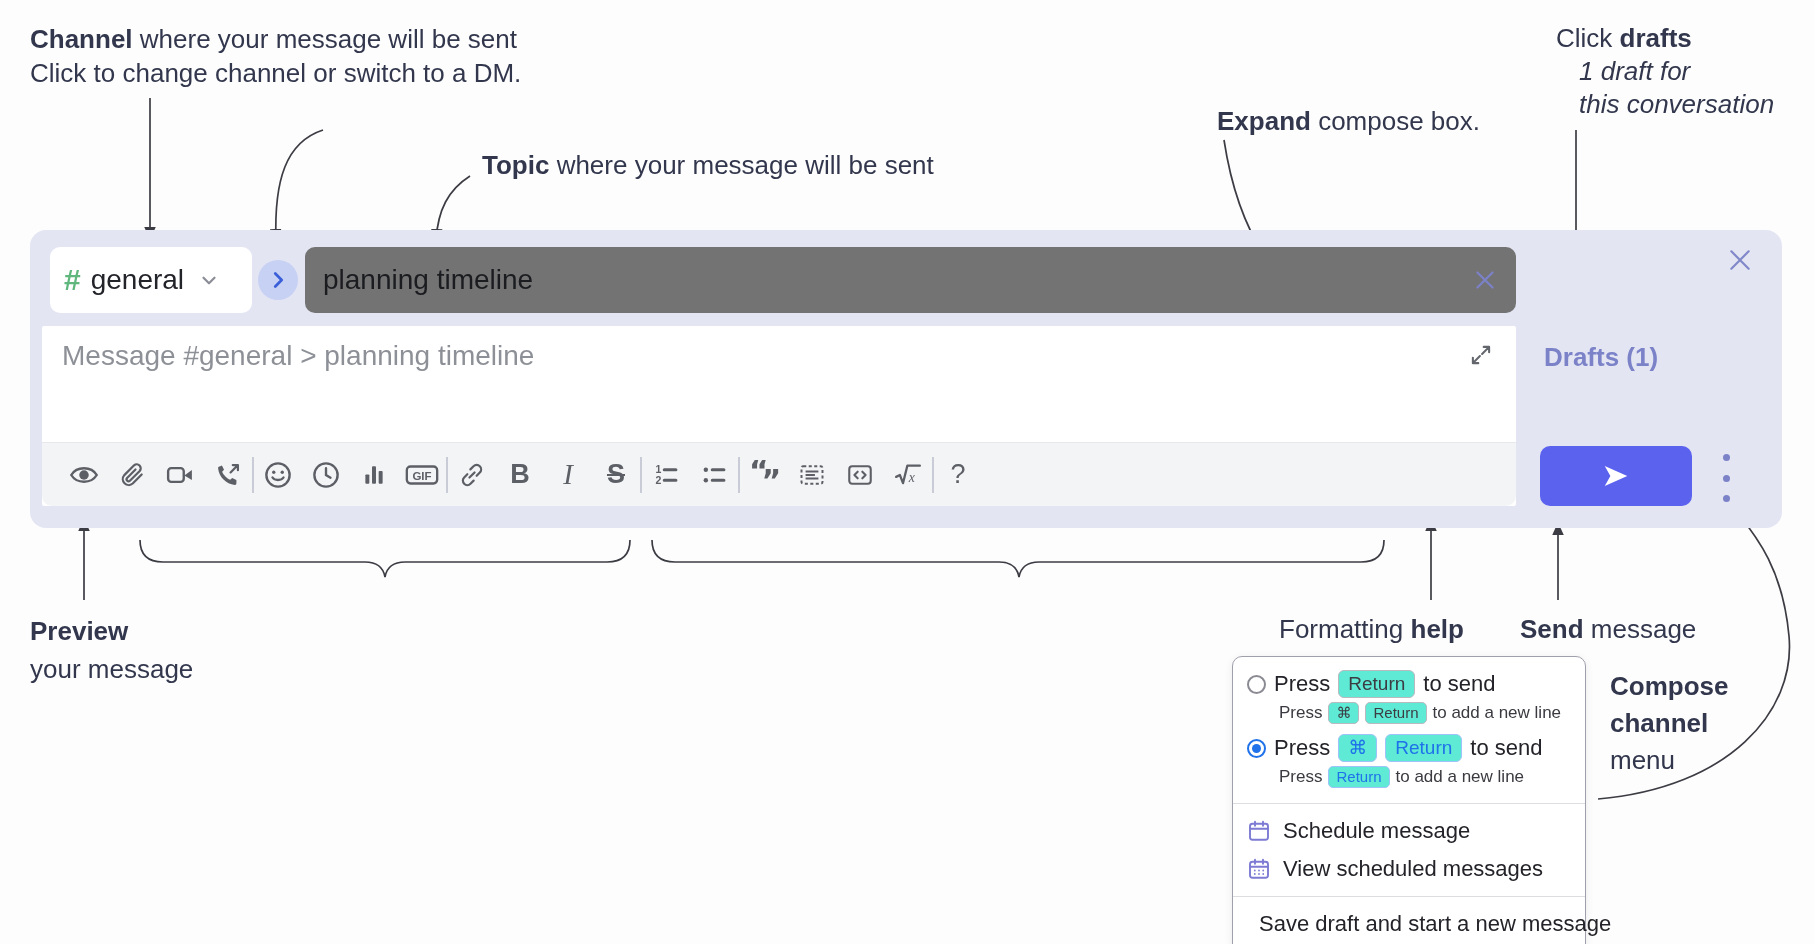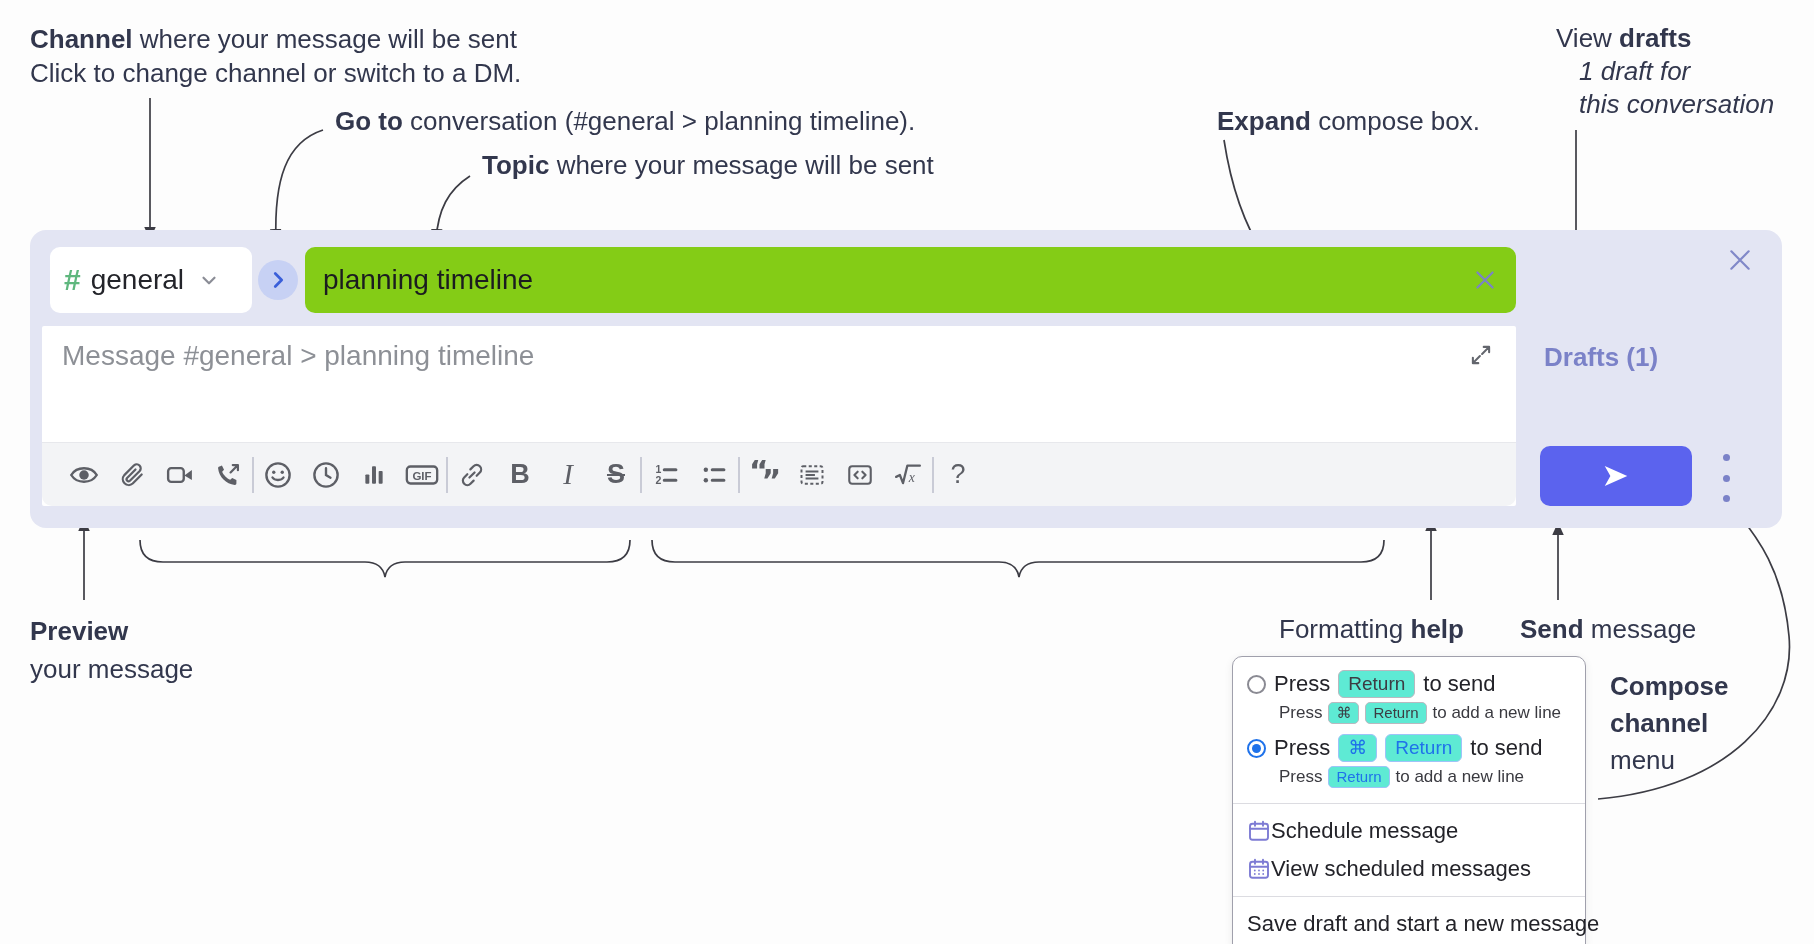--- a/index.html
+++ b/index.html
@@ -16,21 +16,21 @@
   
   .composer{position:absolute;left:30px;top:230px;width:1752px;height:298px;
     background:var(--lavender,#e3e5f3);border-radius:16px;}
   .chip{position:absolute;left:20px;top:17px;width:202px;height:66px;background:#fff;
     border-radius:10px;display:flex;align-items:center;padding:0 14px;box-sizing:border-box;
     font-size:28px;color:#23242a;}
   .chip .hash{color:var(--green_hash,#5fb77e);font-weight:700;margin-right:10px;font-size:30px;}
   .chip .chev{margin-left:14px;display:flex;}
   .goto{position:absolute;left:228px;top:30px;width:40px;height:40px;border-radius:50%;
     background:#c7d1f4;display:flex;align-items:center;justify-content:center;}
-  .topic{position:absolute;left:275px;top:17px;width:1211px;height:66px;background:#84cc16;
+  .topic{position:absolute;left:275px;top:17px;width:1211px;height:66px;background:#737373;
     border-radius:10px;display:flex;align-items:center;padding:0 18px;box-sizing:border-box;
     font-size:28px;color:#1b1c20;}
   .topic .val{flex:1;}
   .closex{position:absolute;right:26px;top:14px;width:32px;height:32px;display:flex;
     align-items:center;justify-content:center;cursor:pointer;background:none;border:none;padding:0;}
   .msgbox{position:absolute;left:12px;top:96px;width:1474px;height:180px;background:#fff;
     border-radius:2px;}
   .placeholder{position:absolute;left:20px;top:14px;font-size:28px;color:#8d9096;}
   .expand{position:absolute;right:22px;top:16px;}
   .toolbar{position:absolute;left:0;bottom:0;width:100%;height:64px;background:#f3f4f6;
@@ -62,21 +62,21 @@
   .radio{width:19px;height:19px;border:2px solid #8a8a93;border-radius:50%;flex:none;
     box-sizing:border-box;position:relative;}
   .radio.sel{border-color:var(--blue_link,#1f72ea);}
   .radio.sel::after{content:"";position:absolute;left:3px;top:3px;width:9px;height:9px;
     border-radius:50%;background:var(--blue_link,#1f72ea);}
   .kbd{display:inline-flex;align-items:center;justify-content:center;border:1.5px solid #b9b9c0;
     border-radius:6px;background:#5eead4;padding:0 9px;font-size:19px;color:#3c3c43;line-height:26px;}
   .msub .kbd{font-size:15px;line-height:20px;padding:0 7px;border-radius:5px;}
   .kbd.blue{border-color:#9ec3f8;color:var(--blue_link,#1f72ea);}
   .mdiv{border-top:1px solid #dcdce1;margin:8px 0;}
-  .mitem{display:flex;align-items:center;padding:4px 14px;line-height:30px;
+  .mitem{display:flex;align-items:center;gap:12px;padding:4px 14px;line-height:30px;
     cursor:pointer;white-space:nowrap;}
 </style>
 </head>
 <body>
 
 <div class="canvas">
 
   <svg class="overlay" viewBox="0 0 1814 944">
     <defs>
       <marker id="arr" markerWidth="8" markerHeight="8" refX="6.5" refY="4" orient="auto">
@@ -93,25 +93,24 @@
       <path d="M1431,600 L1431,520" marker-end="url(#arr)"></path>
       <path d="M1558,600 L1558,524" marker-end="url(#arr)"></path>
       <path d="M140,540 C140,555 148,562 163,562 L365,562 C376,562 383,566 385,577 C387,566 394,562 405,562 L607,562 C622,562 630,555 630,540"></path>
       <path d="M652,540 C652,555 660,562 675,562 L999,562 C1010,562 1017,566 1019,577 C1021,566 1028,562 1039,562 L1361,562 C1376,562 1384,555 1384,540"></path>
       <path d="M1598,799 C1728,788 1796,712 1789,636 C1783,570 1757,537 1737,512"></path>
     </g>
   </svg>
 
   <div class="ann" style="left:30px;top:22px"><b>Channel</b><span> where your message will be sent</span></div>
   <div class="ann it" style="left:30px;top:56px"><span>Click to change channel or switch to a DM.</span></div>
-  <div class="ann" style="left:335px;top:104px"><b>Go to</b><span> conversation (#general &gt; planning timeline).</span></div>
   <div class="ann" style="left:482px;top:148px"><b>Topic</b><span> where your message will be sent</span></div>
   <div class="ann" style="left:1217px;top:104px"><b>Expand</b><span> compose box.</span></div>
   <div class="ann multi" style="left:1556px;top:22px;line-height:33px">
-    <span>View </span><b>drafts</b><br>
+    <span>Click </span><b>drafts</b><br>
     <span class="it">1 draft for</span><br>
     <span class="it">this conversation</span>
   </div>
 
   <div class="composer">
     <div class="chip">
       <span class="hash">#</span>
       <span>general</span>
       <span class="chev">
         <svg width="22" height="22" viewBox="0 0 24 24" fill="none" stroke="#8b8d96" stroke-width="2.4" stroke-linecap="round" stroke-linejoin="round">

